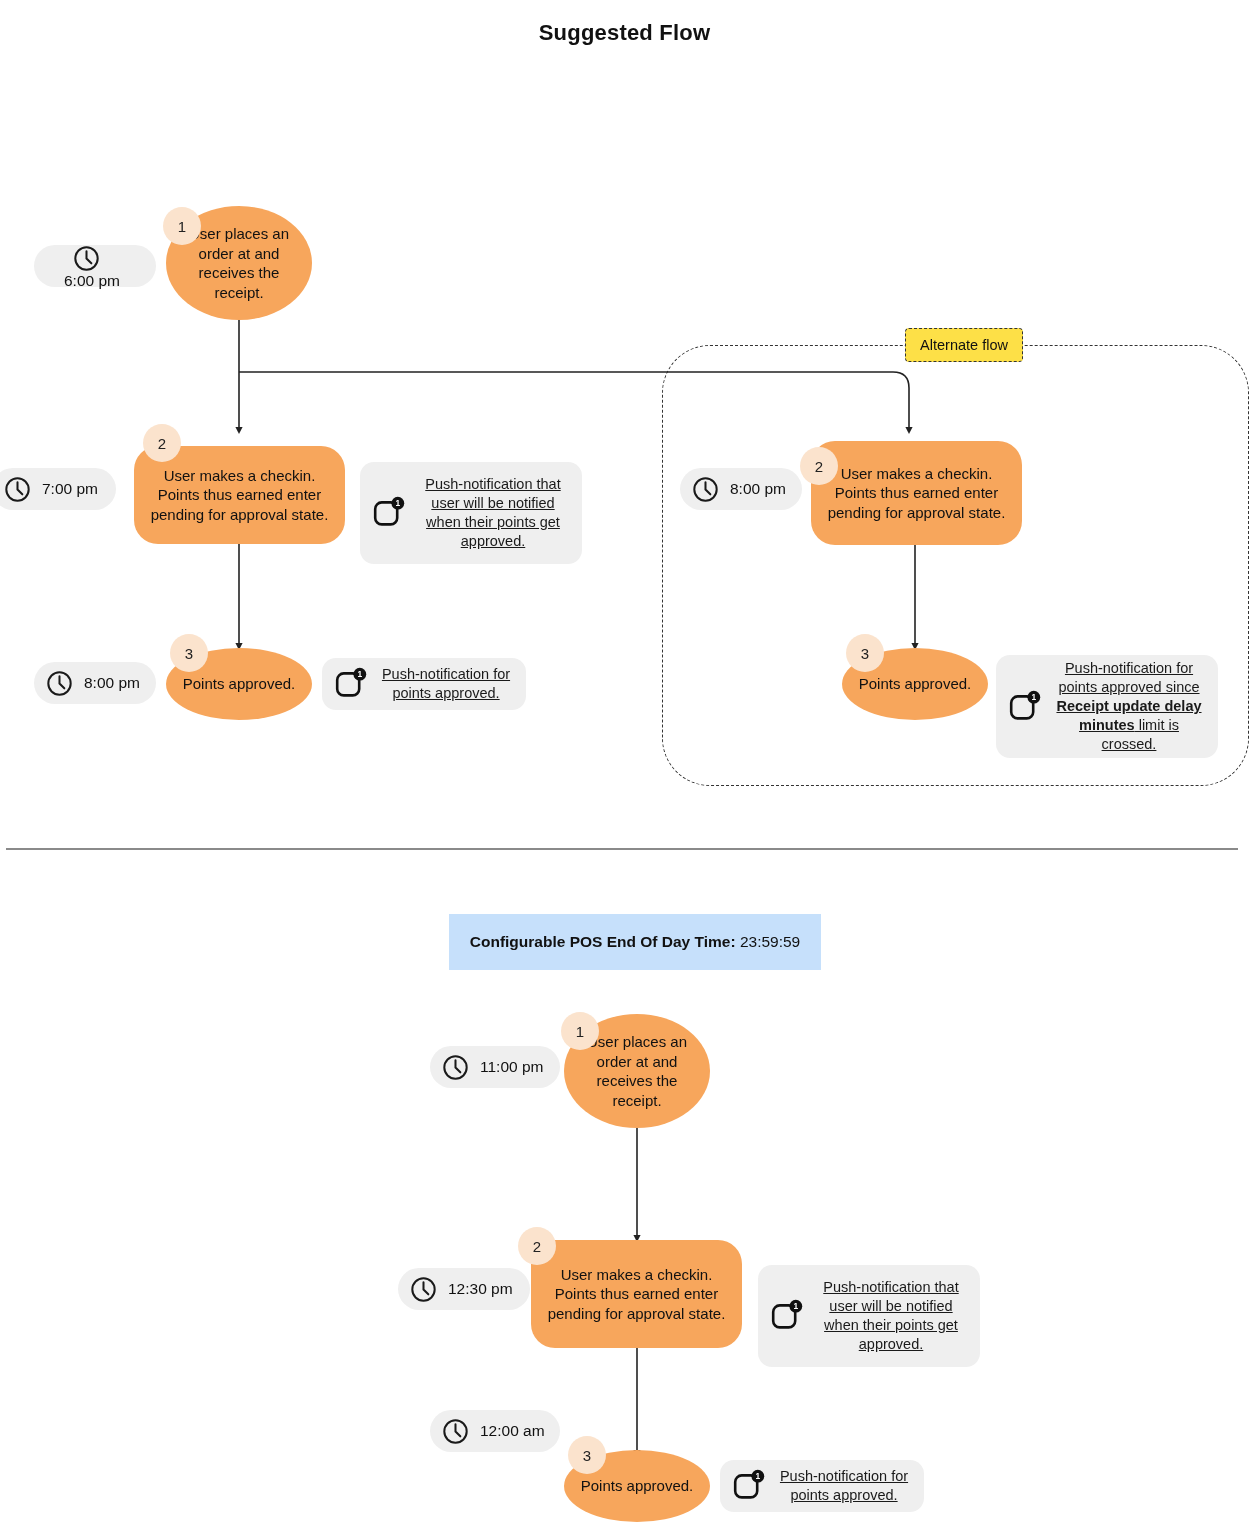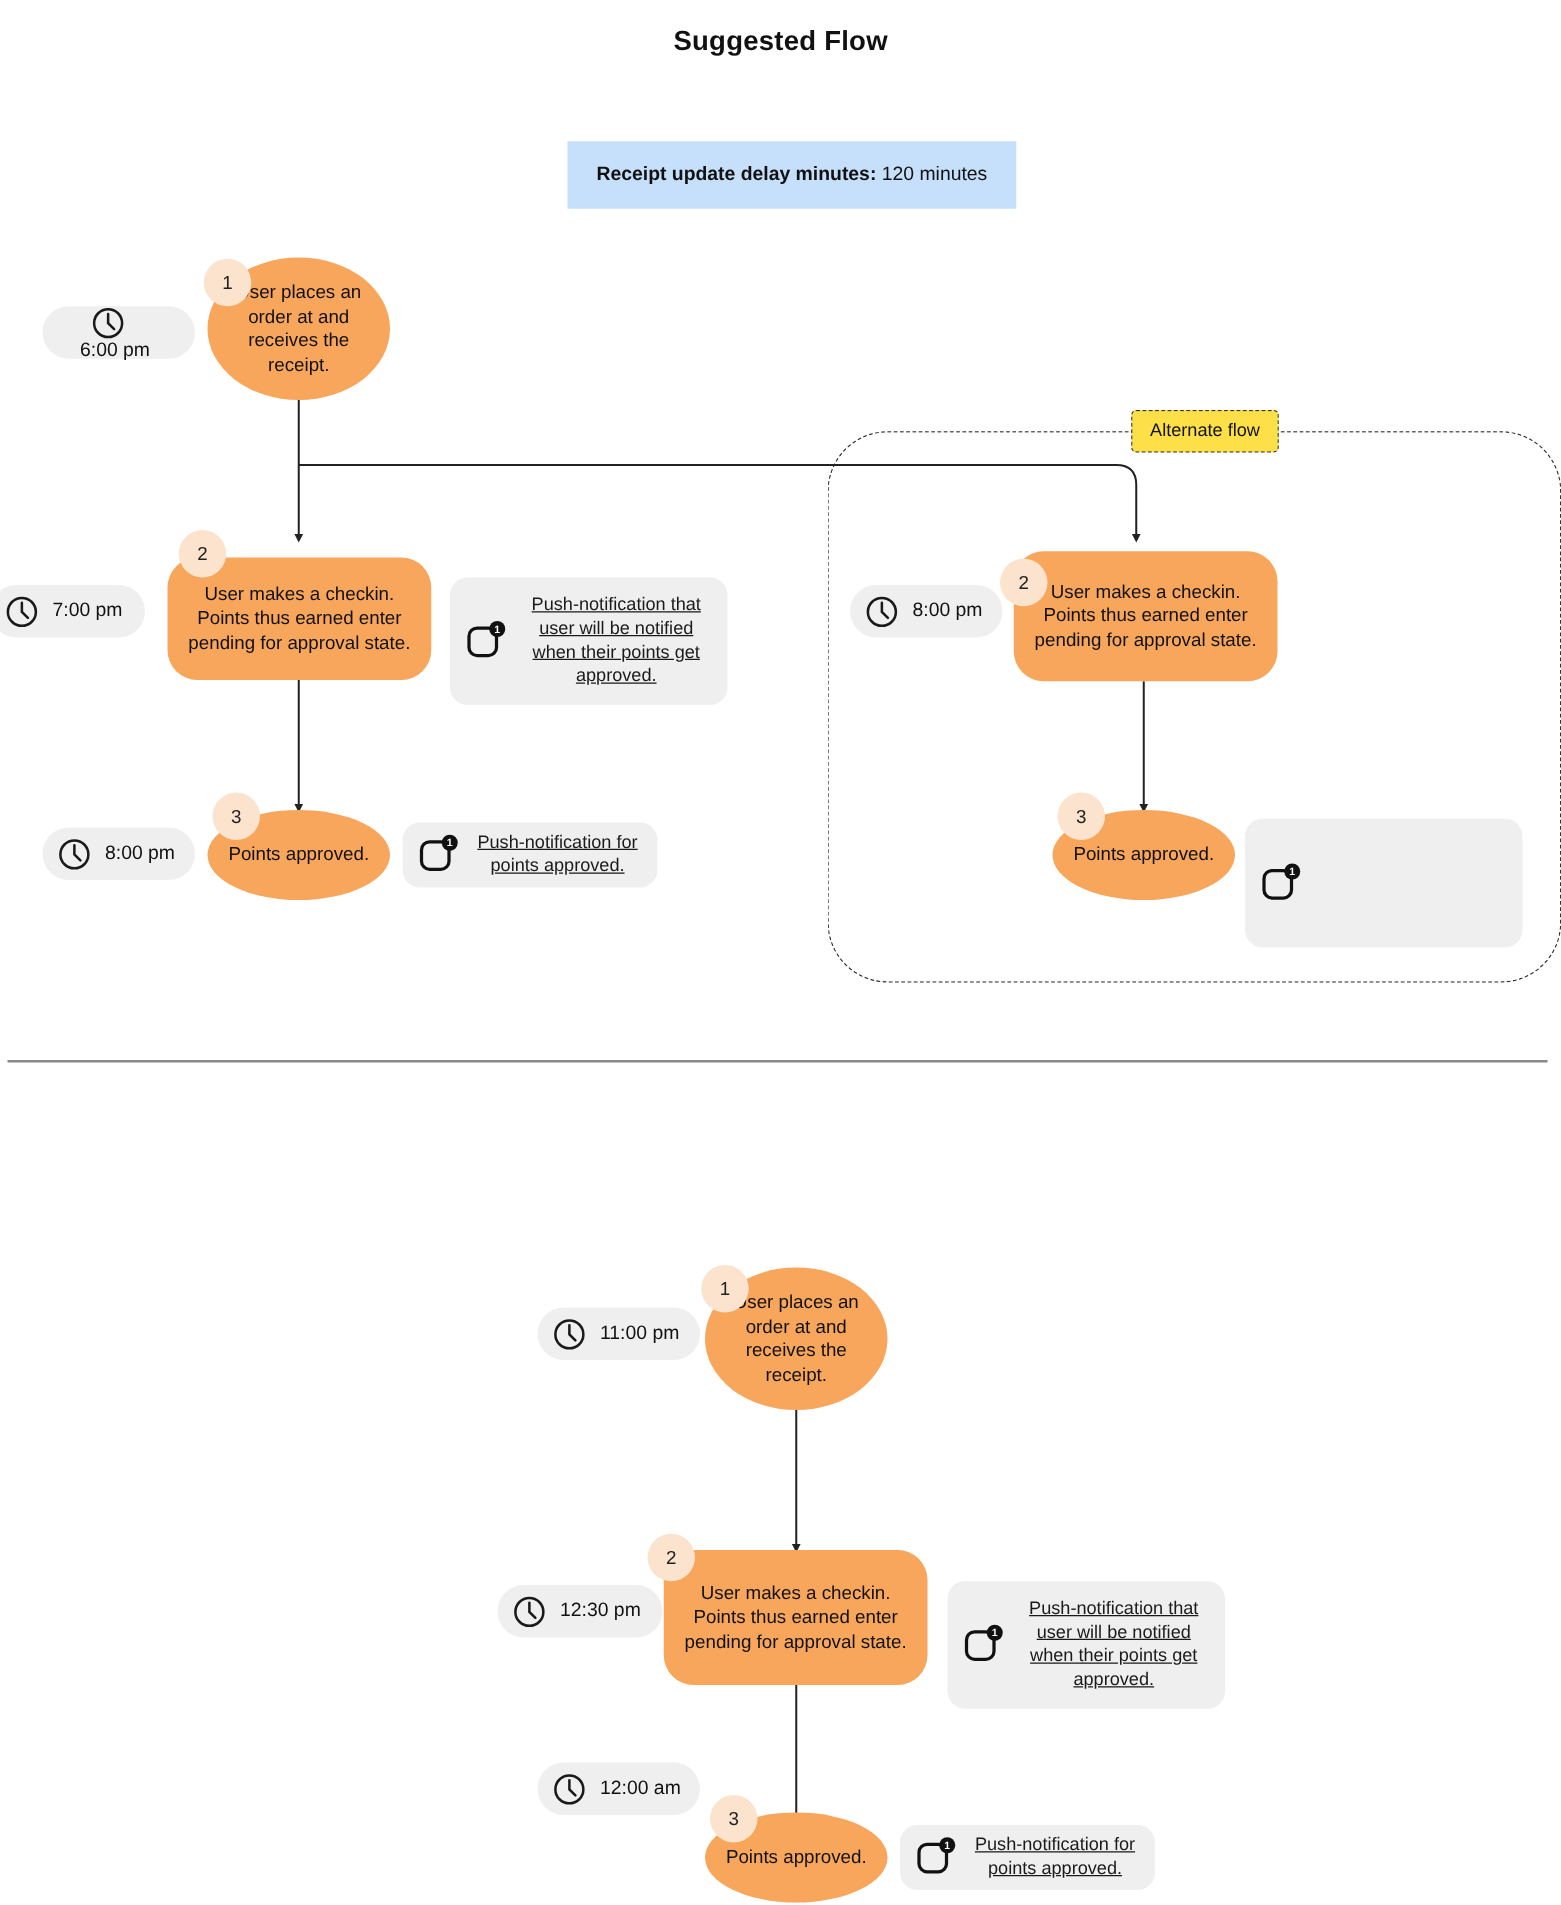--- a/index.html
+++ b/index.html
@@ -160,24 +160,20 @@
     overflow: visible;
   }
 </style>
 </head>
 <body>
 
 <div id="canvas">
 
   <div class="abs page-title" style="left:0;top:20px;width:1249px;">Suggested Flow</div>
 
-  <div class="abs param-banner" style="left:454px;top:113px;width:359px;height:54px;">
-    <span class="pb-label">Receipt update delay minutes:</span>
-      <span class="pb-value"> 120 minutes</span>
-  </div>
 
   <div class="abs alt-container" style="left:662px;top:345px;width:587px;height:441px;"></div>
   <div class="abs alt-label" style="left:905px;top:328px;width:118px;height:34px;">Alternate flow</div>
 
   <svg class="conn">
     <defs>
       <marker id="arrow" markerWidth="9" markerHeight="9" refX="5" refY="4.2" orient="auto" markerUnits="userSpaceOnUse">
         <path d="M0,0.6 L7,4.2 L0,7.8 z" fill="#222222"></path>
       </marker>
     </defs>
@@ -277,24 +273,29 @@
   <div class="abs step-badge" style="left:846px;top:634px;">3</div>
 
   <div class="abs note" style="left:996px;top:655px;width:222px;height:103px;">
     <span class="note-ico">
       <svg viewBox="0 0 34 34" width="34" height="34">
         <rect x="3.2" y="6.4" width="22" height="22" rx="6.5" ry="6.5" fill="none" stroke="#111111" stroke-width="2.6"></rect>
         <circle cx="25.8" cy="7.2" r="6.4" fill="#111111"></circle>
         <text x="25.8" y="10" font-size="8.4" fill="#ffffff" text-anchor="middle" font-family="Liberation Sans, sans-serif" font-weight="bold">1</text>
       </svg>
     </span>
+    <span class="note-text"><span>Push-notification for points approved since </span><b>Receipt update delay minutes</b><span> limit is crossed.</span></span>
   </div>
 
   <div class="abs divider" style="left:6px;top:848px;width:1232px;"></div>
 
+  <div class="abs param-banner" style="left:449px;top:914px;width:372px;height:56px;">
+    <span class="pb-label">Configurable POS End Of Day Time:</span>
+      <span class="pb-value"> 23:59:59</span>
+  </div>
 
   <svg class="conn">
     <path d="M637,1128 L637,1240" stroke="#222222" stroke-width="1.6" fill="none" marker-end="url(#arrow)"></path>
     <path d="M637,1348 L637,1455" stroke="#222222" stroke-width="1.6" fill="none" marker-end="url(#arrow)"></path>
   </svg>
 
   <div class="abs time-chip" style="left:430px;top:1046px;width:130px;text-align:center;">
     <span class="clock-ico">
       <svg viewBox="0 0 28 28" width="27" height="27">
         <circle cx="14" cy="14" r="11.6" fill="none" stroke="#1a1a1a" stroke-width="2.1"></circle>

